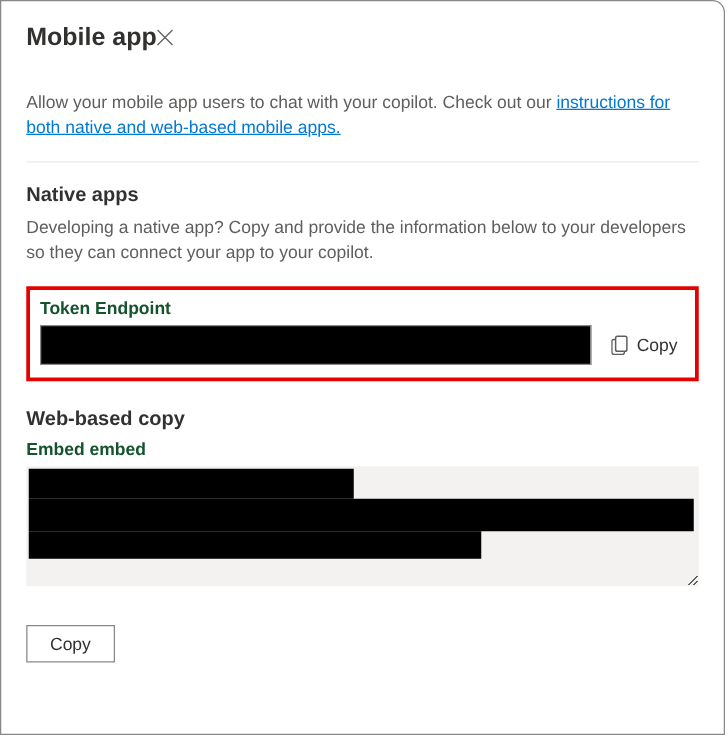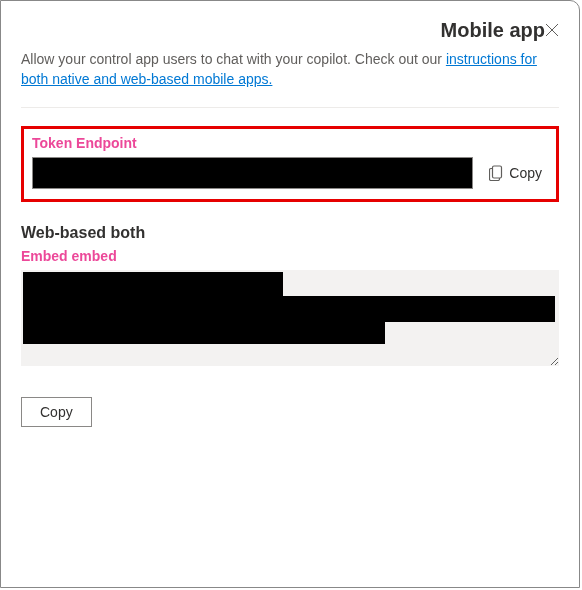--- a/index.html
+++ b/index.html
@@ -18,23 +18,23 @@
     .panel {
       border: 1px solid #888;
       border-top-right-radius: 10px;
       width: 580px;
       height: 588px;
       padding: 18px 20px;
       position: relative;
     }
     .header {
       display: flex;
-      justify-content: flex-end;
+      justify-content: flex-start;
       align-items: flex-start;
-      margin-bottom: 8px;
+      margin-bottom: 30px;
     }
     .title {
       font-size: 20px;
       font-weight: 600;
       color: #323130;
     }
     .close-icon {
       width: 14px;
       height: 14px;
       cursor: pointer;
@@ -73,21 +73,21 @@
       margin-bottom: 18px;
     }
     .highlight-box {
       border: 3px solid #e60000;
       padding: 6px 8px 10px 8px;
       margin-bottom: 22px;
     }
     .field-label {
       font-size: 14px;
       font-weight: 600;
-      color: #ec4899;
+      color: #14532d;
       margin-bottom: 6px;
       display: block;
     }
     .token-row {
       display: flex;
       align-items: center;
       gap: 10px;
     }
     .token-input {
       flex: 1;
@@ -173,46 +173,48 @@
     <div class="title">Mobile app</div>
     <div class="close-icon">
       <svg viewBox="0 0 14 14">
           <line x1="1" y1="1" x2="13" y2="13"></line>
           <line x1="13" y1="1" x2="1" y2="13"></line>
         </svg>
     </div>
   </div>
 
   <p class="intro">
-    <span>Allow your control app users to chat with your copilot. Check out our </span><a class="link">instructions for both native and web-based mobile apps.</a>
+    <span>Allow your mobile app users to chat with your copilot. Check out our </span><a class="link">instructions for both native and web-based mobile apps.</a>
   </p>
 
   <hr class="divider">
 
   <div>
+    <div class="section-heading">Native apps</div>
+    <p class="section-desc">Developing a native app? Copy and provide the information below to your developers so they can connect your app to your copilot.</p>
 
     <div class="highlight-box">
       <label class="field-label">Token Endpoint</label>
       <div class="token-row">
         <input type="text" class="token-input" readonly="" value="" style="">
         <div class="copy-inline">
           <span class="copy-icon">
             <svg viewBox="0 0 14 16">
                 <rect x="3.5" y="1" width="9" height="12" rx="1.5"></rect>
                 <path d="M3 3.5 H2 a1.5 1.5 0 0 0 -1.5 1.5 v9 a1.5 1.5 0 0 0 1.5 1.5 h7 a1.5 1.5 0 0 0 1.5 -1.5 v-1"></path>
               </svg>
           </span>
           <span>Copy</span>
         </div>
       </div>
     </div>
   </div>
 
   <div>
-    <div class="section-heading">Web-based both</div>
+    <div class="section-heading">Web-based copy</div>
 
     <label class="field-label">Embed embed</label>
 
     <div class="redact-wrap">
       <textarea class="embed-area" readonly="" style=""></textarea>
       <div class="redact1"></div>
       <div class="redact2"></div>
       <div class="redact3"></div>
     </div>
 

